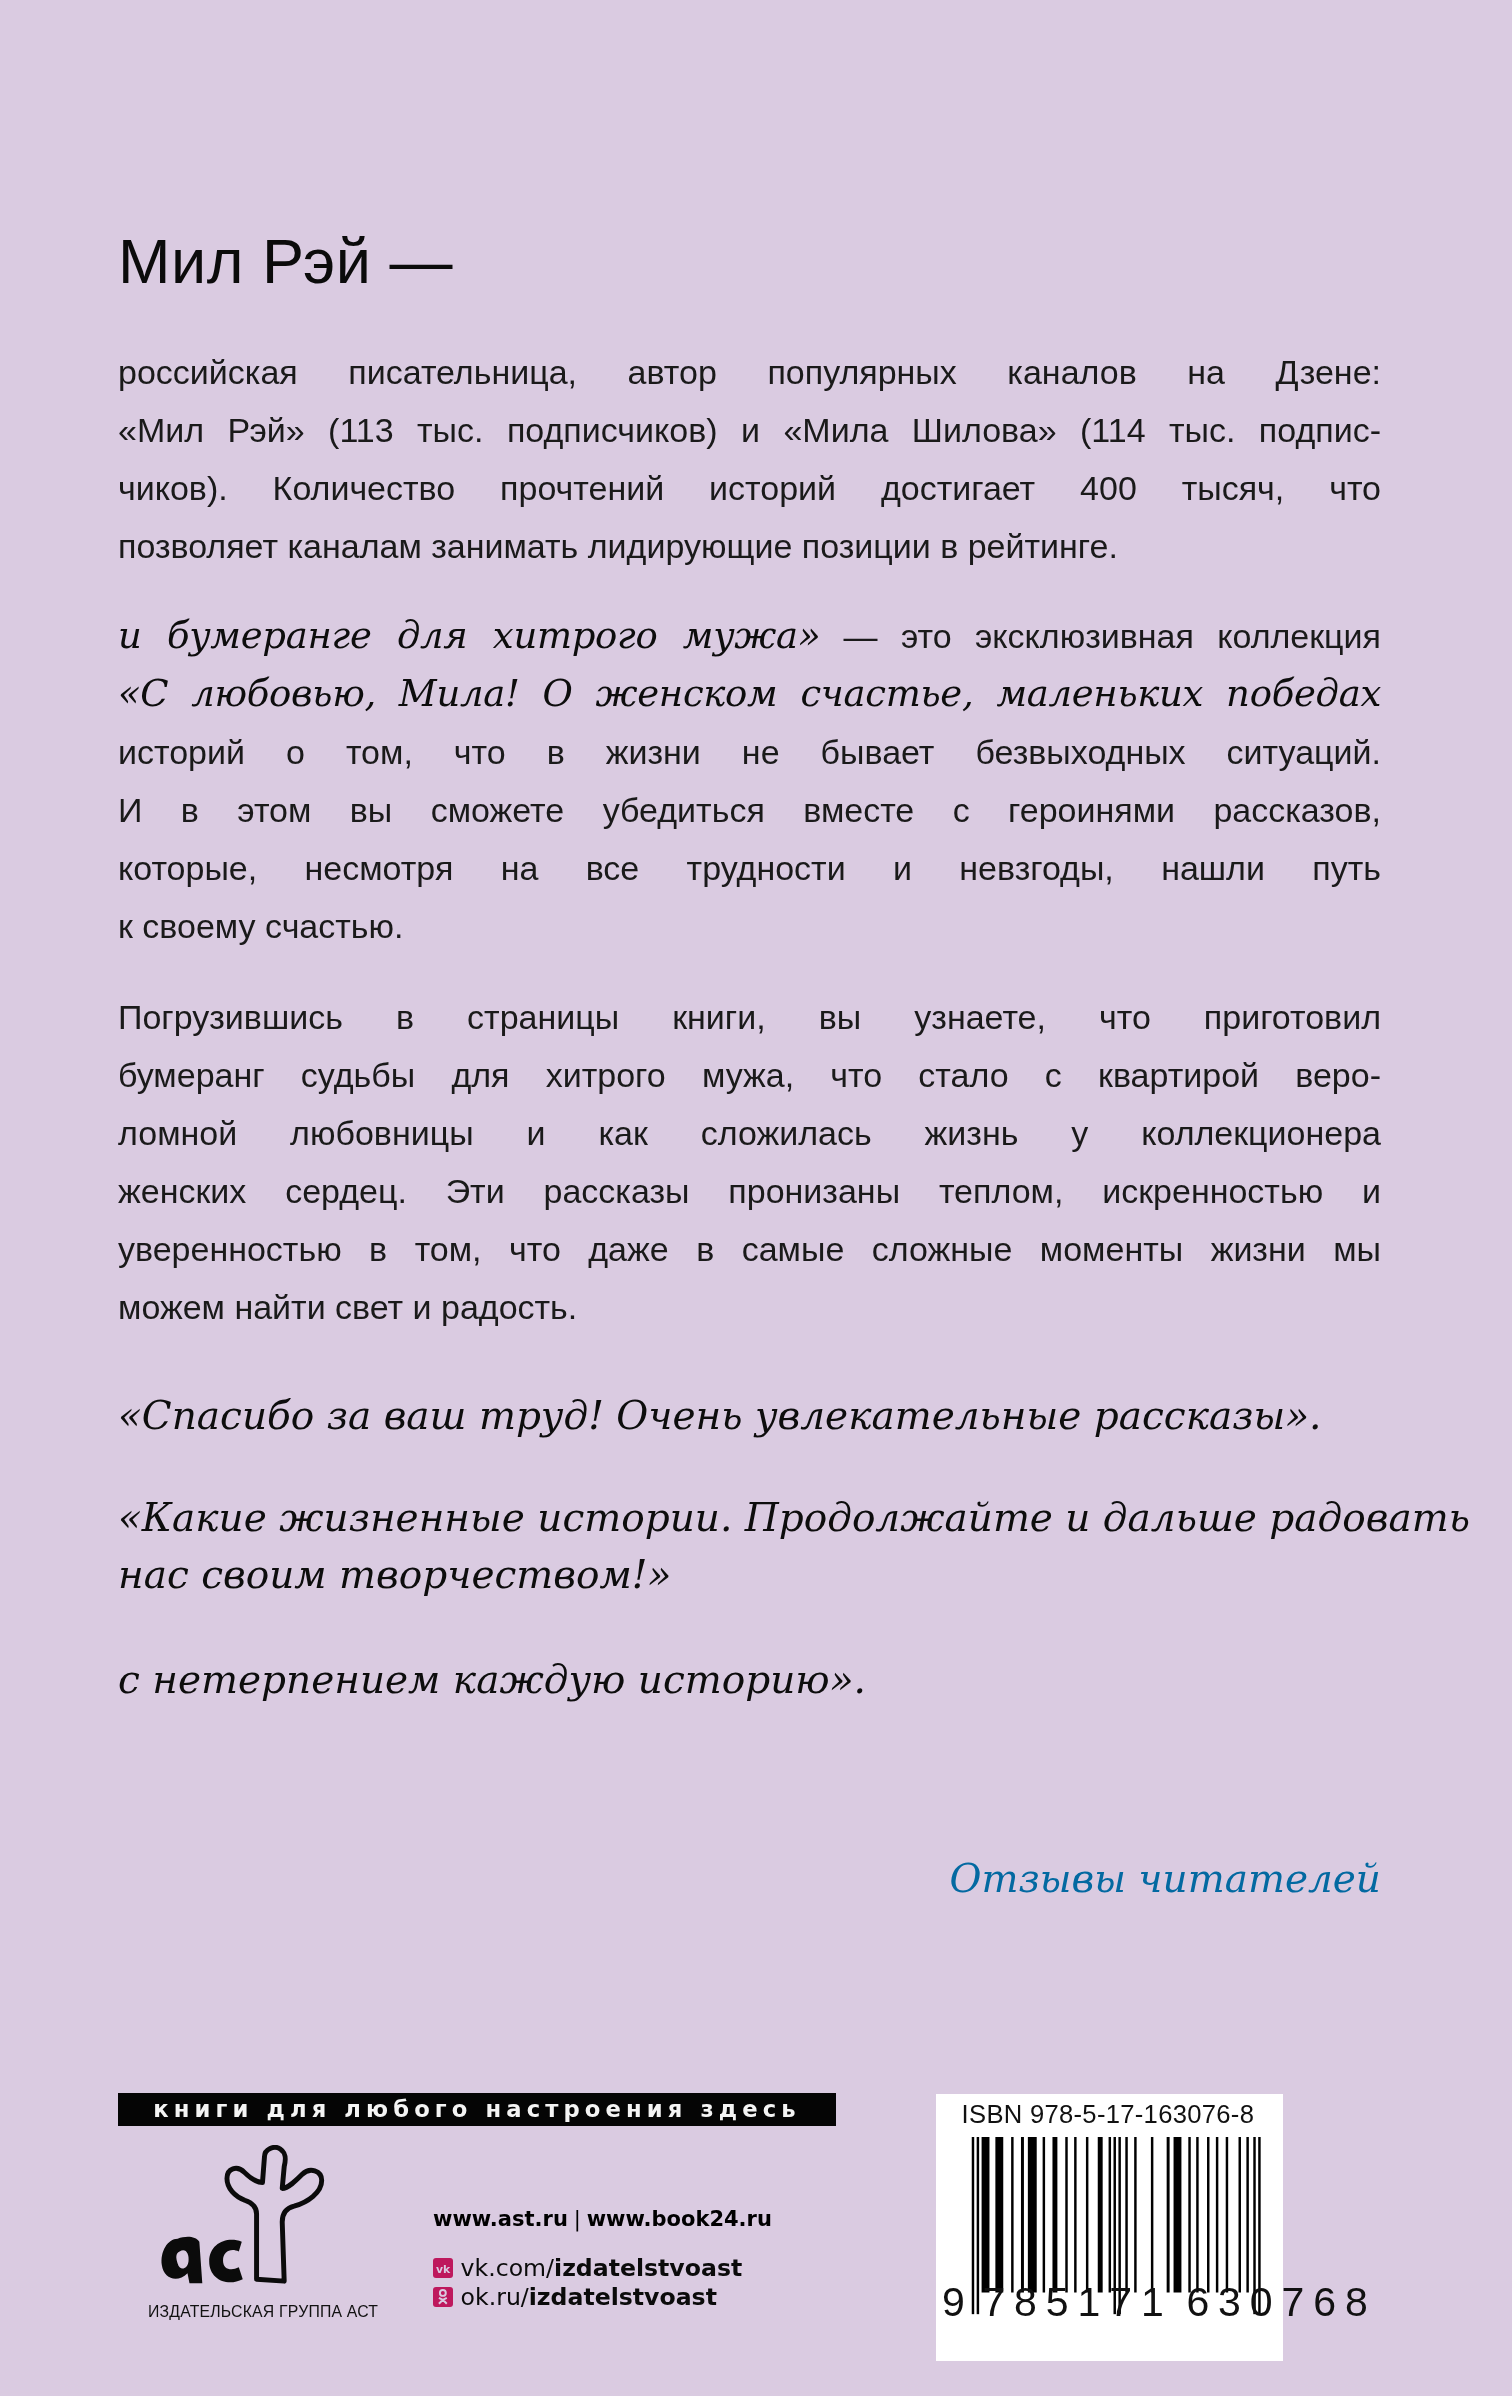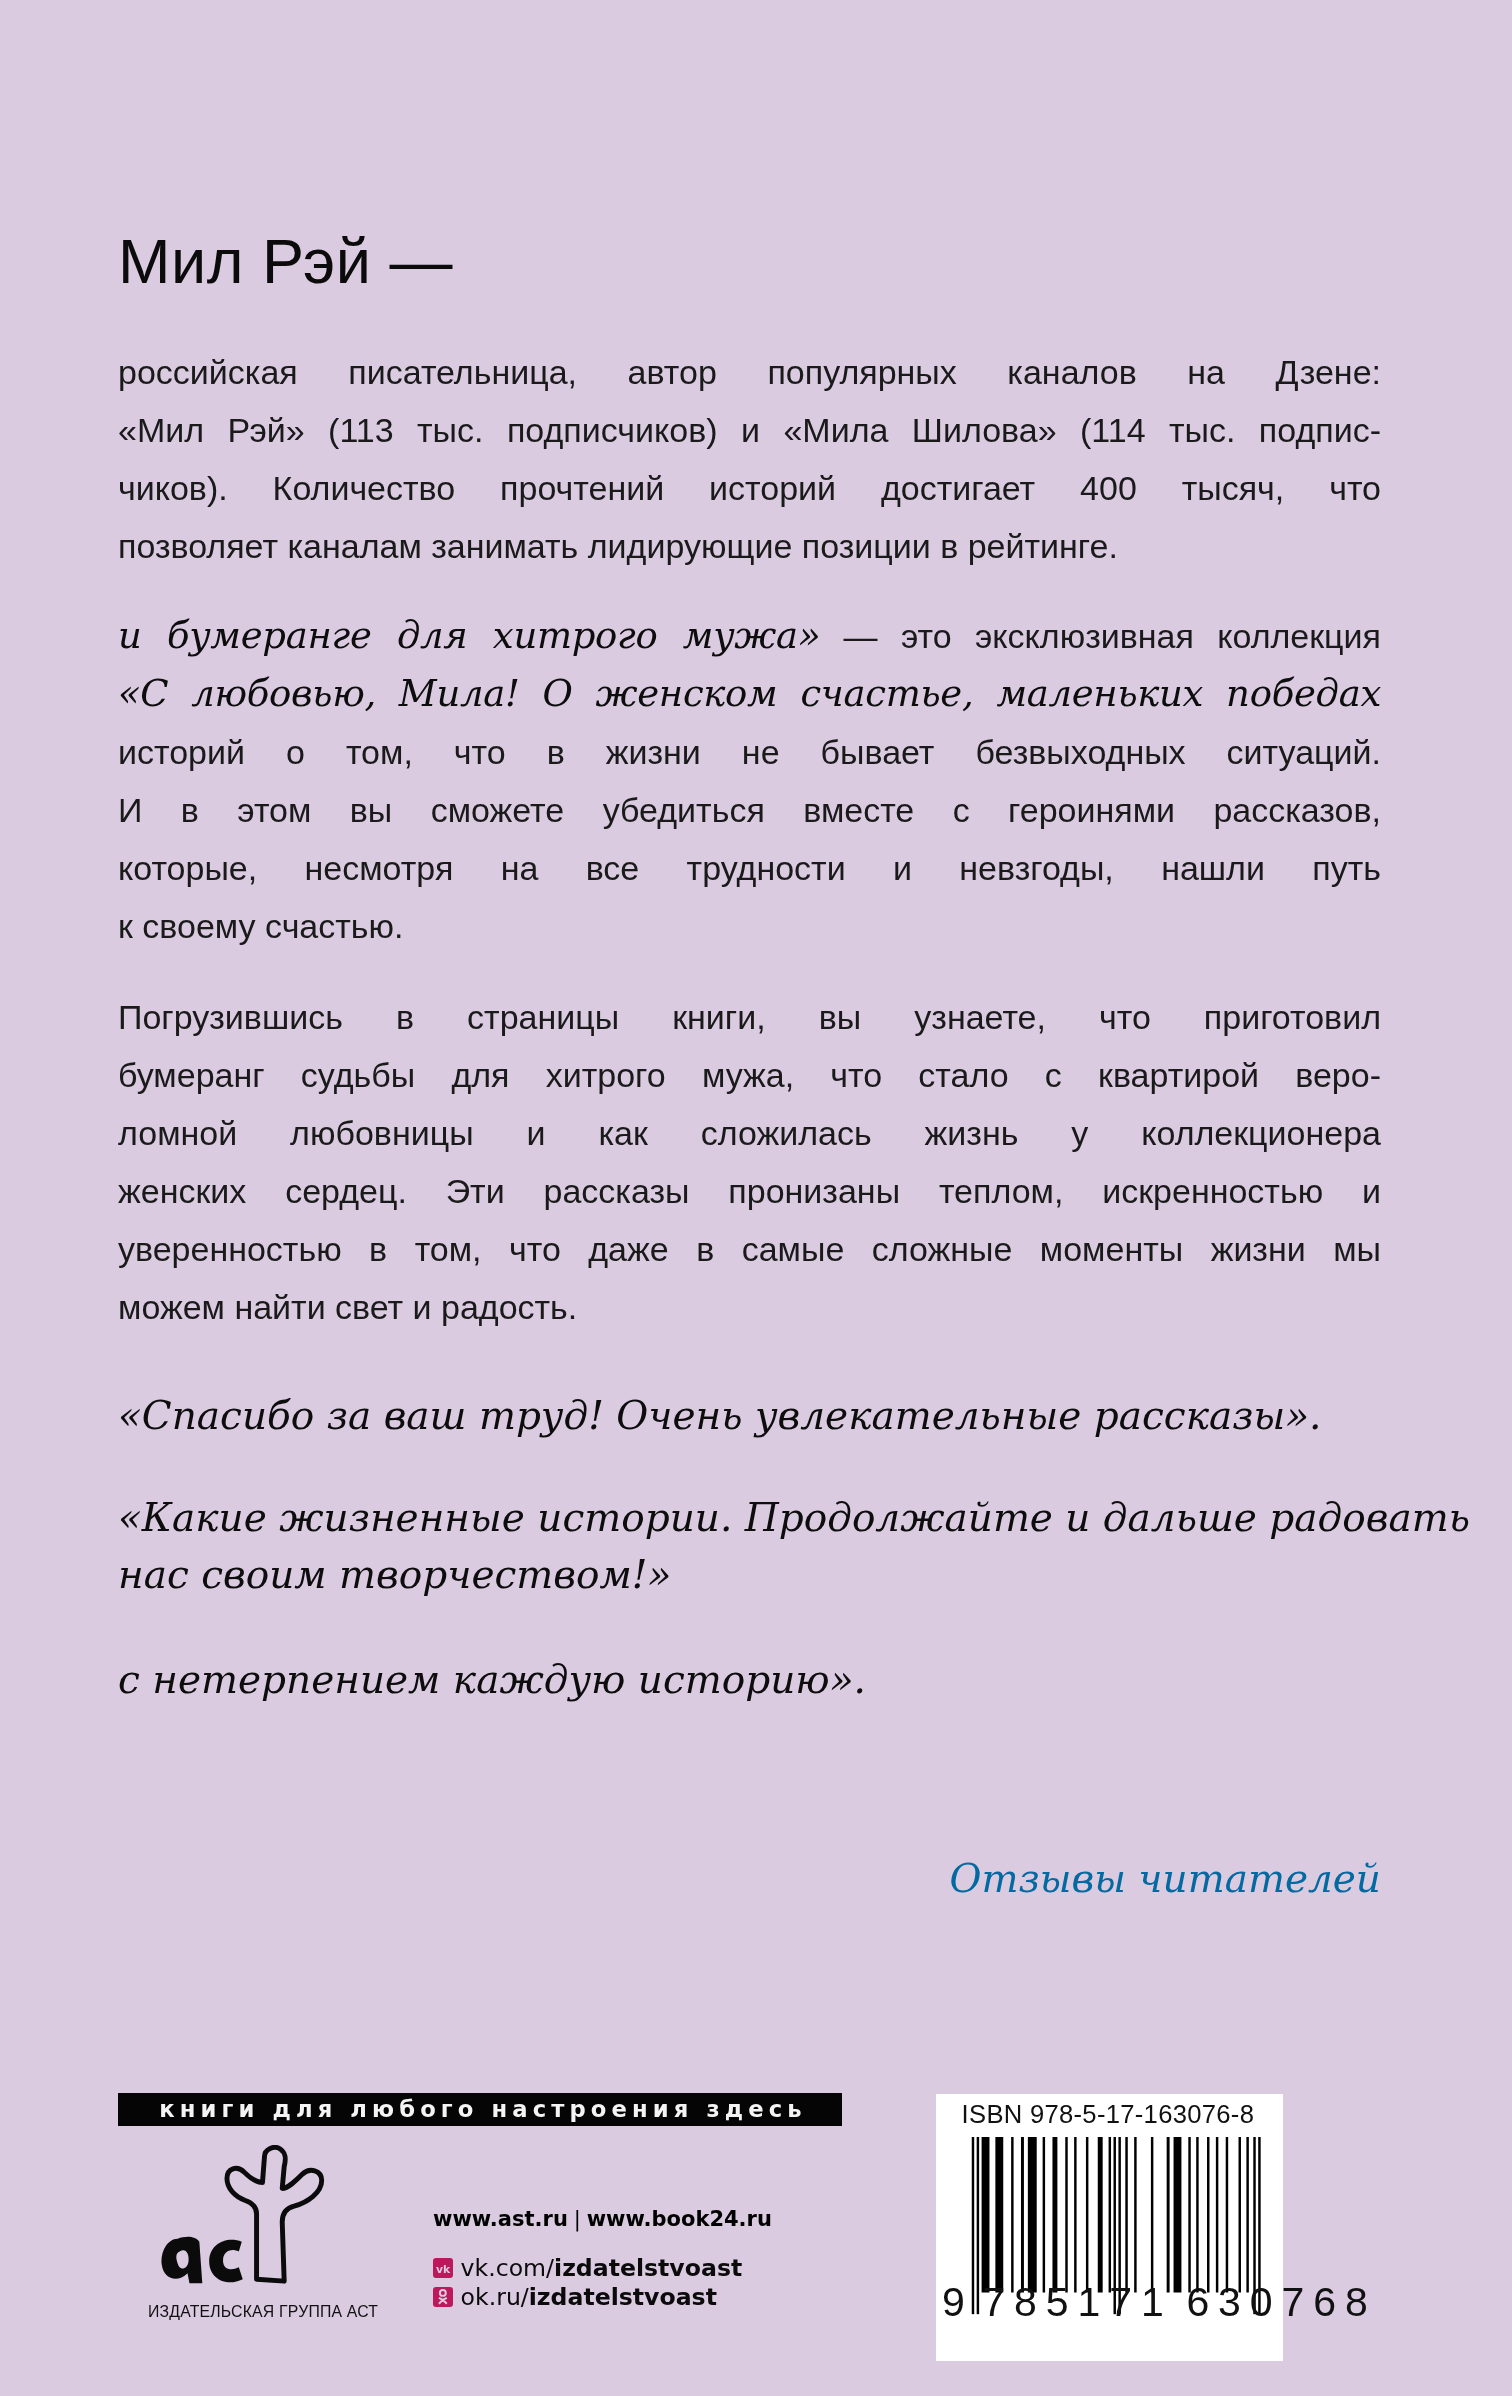--- a/index.html
+++ b/index.html
@@ -86,21 +86,20 @@
       height: 33px;
       background: #050505;
       color: #f4f4f4;
       font-family: "DejaVu Sans", sans-serif;
       font-weight: bold;
       font-size: 22.7px;
       letter-spacing: 5.1px;
       line-height: 33px;
       text-align: center;
       white-space: nowrap;
-      padding-left: 6px;
     }
     .logo {
       position: absolute;
       left: 148px;
       top: 2145px;
       width: 227px;
       height: 148px;
     }
     .publisher {
       position: absolute;

